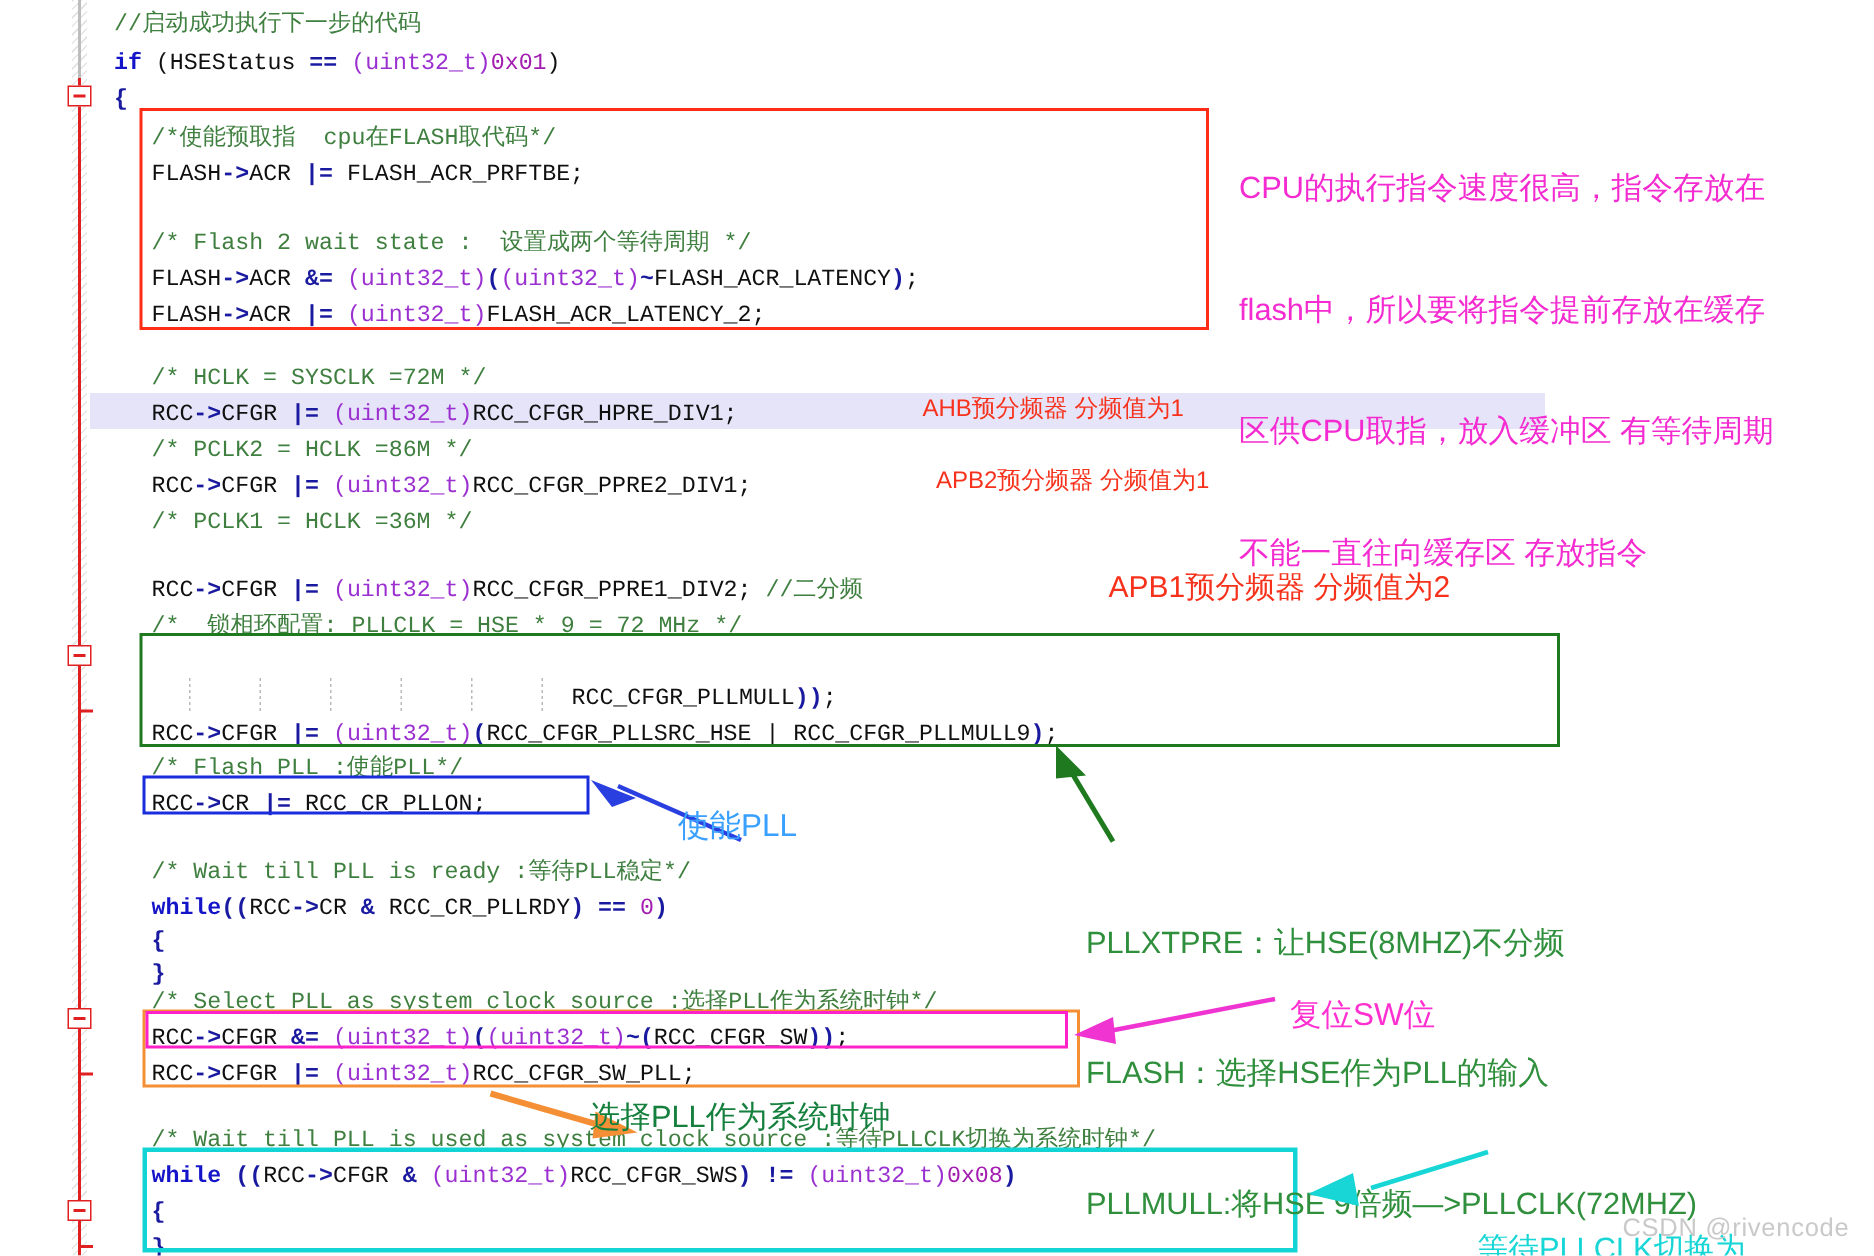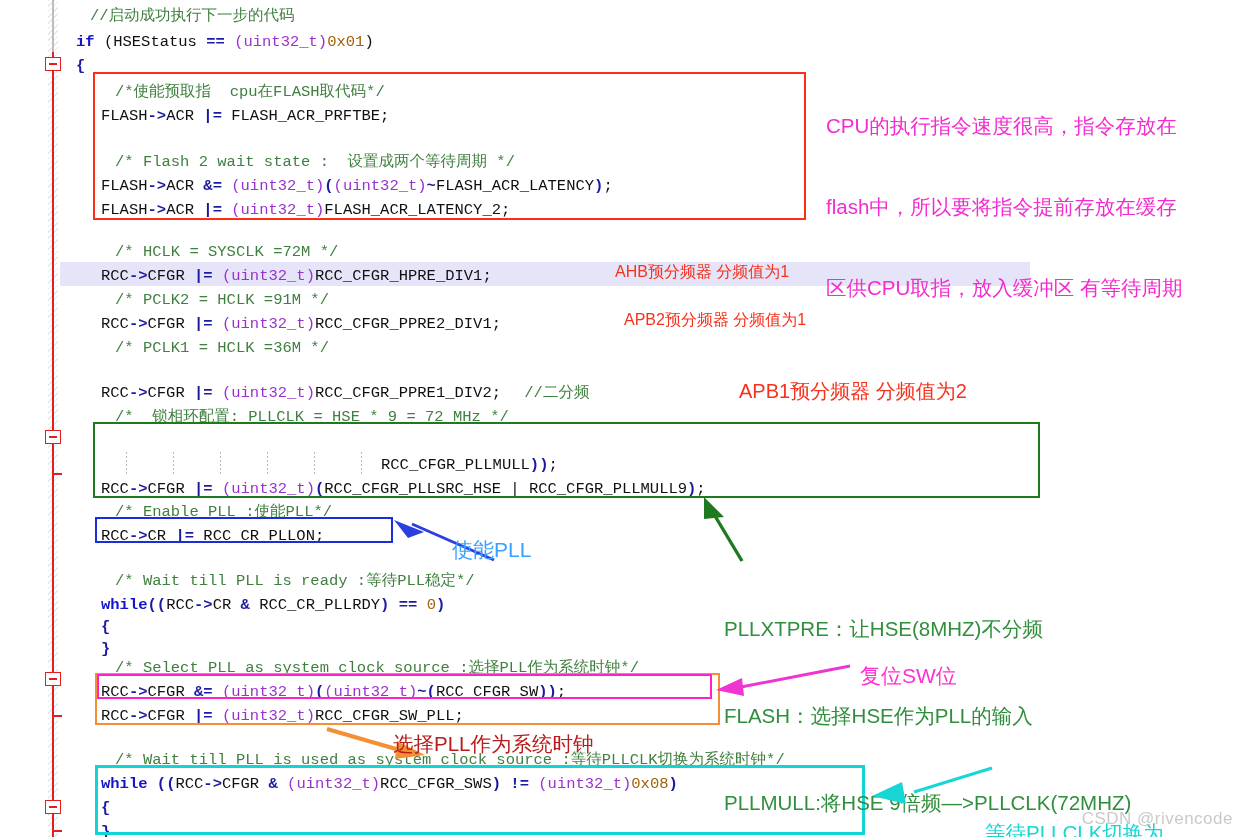--- a/index.html
+++ b/index.html
@@ -39,24 +39,24 @@
     position:absolute;left:0;top:0;width:1249px;height:837px;
     font-family:"Liberation Mono", monospace;
     font-size:15.5px;
     line-height:24.6px;
     white-space:pre;
     color:#101010;
   }
   .line{position:absolute;left:0;height:24.6px;white-space:pre;}
 
   
-  .cmt{color:#3f7f3f;margin-left:14px;}
+  .cmt{color:#3f7f3f;}
   .kw{color:#1414c8;font-weight:bold;}
   .typ{color:#9b30d0;}
-  .num{color:#a16207;}
+  .num{color:#a21caf;}
   .op{color:#1a1aa0;font-weight:bold;}
   .pl{color:#101010;}
 
   
   .hl-row{
     position:absolute;left:60px;width:970px;height:24px;background:#e6e4f8;
   }
 
   
   .box{position:absolute;box-sizing:border-box;background:transparent;pointer-events:none;}
@@ -71,21 +71,21 @@
   .iguide{position:absolute;width:1px;height:24px;
     background-image:repeating-linear-gradient(to bottom,#b9b9b9 0 2px,transparent 2px 4px);}
 
   
   .note{position:absolute;white-space:pre;font-family:"Liberation Sans", sans-serif;}
   .note-magenta{color:#f42bd0;}
   .note-red{color:#f7321c;}
   .note-green{color:#2f8f3c;}
   .note-blue{color:#3aa0ff;}
   .note-pink{color:#ff2fd0;}
-  .note-orange{color:#b91c1c;}
+  .note-orange{color:#15803d;}
   .note-cyan{color:#18d6d6;}
 
   .watermark{
     position:absolute;right:16px;bottom:8px;color:#c9c9c9;font-size:17px;
     font-family:"Liberation Sans", sans-serif;letter-spacing:.5px;
   }
   svg.arrow{position:absolute;overflow:visible;pointer-events:none;}
 </style>
 </head>
 <body>
@@ -115,30 +115,30 @@
 
     <div class="line" style="left:101px;top:80px;"><span class="cmt">/*使能预取指  cpu在FLASH取代码*/</span></div>
     <div class="line" style="left:101px;top:104px;"><span class="pl">FLASH</span><span class="op">-&gt;</span><span class="pl">ACR </span><span class="op">|=</span><span class="pl"> FLASH_ACR_PRFTBE;</span></div>
 
     <div class="line" style="left:101px;top:150px;"><span class="cmt">/* Flash 2 wait state :  设置成两个等待周期 */</span></div>
     <div class="line" style="left:101px;top:174px;"><span class="pl">FLASH</span><span class="op">-&gt;</span><span class="pl">ACR </span><span class="op">&amp;=</span><span class="pl"> </span><span class="typ">(uint32_t)</span><span class="op">(</span><span class="typ">(uint32_t)</span><span class="op">~</span><span class="pl">FLASH_ACR_LATENCY</span><span class="op">)</span><span class="pl">;</span></div>
     <div class="line" style="left:101px;top:198px;"><span class="pl">FLASH</span><span class="op">-&gt;</span><span class="pl">ACR </span><span class="op">|=</span><span class="pl"> </span><span class="typ">(uint32_t)</span><span class="pl">FLASH_ACR_LATENCY_2;</span></div>
 
     <div class="line" style="left:101px;top:240px;"><span class="cmt">/* HCLK = SYSCLK =72M */</span></div>
     <div class="line" style="left:101px;top:264px;"><span class="pl">RCC</span><span class="op">-&gt;</span><span class="pl">CFGR </span><span class="op">|=</span><span class="pl"> </span><span class="typ">(uint32_t)</span><span class="pl">RCC_CFGR_HPRE_DIV1;</span></div>
-    <div class="line" style="left:101px;top:288px;"><span class="cmt">/* PCLK2 = HCLK =91M */</span></div>
+    <div class="line" style="left:101px;top:288px;"><span class="cmt">/* PCLK2 = HCLK =86M */</span></div>
     <div class="line" style="left:101px;top:312px;"><span class="pl">RCC</span><span class="op">-&gt;</span><span class="pl">CFGR </span><span class="op">|=</span><span class="pl"> </span><span class="typ">(uint32_t)</span><span class="pl">RCC_CFGR_PPRE2_DIV1;</span></div>
     <div class="line" style="left:101px;top:336px;"><span class="cmt">/* PCLK1 = HCLK =36M */</span></div>
 
     <div class="line" style="left:101px;top:381px;"><span class="pl">RCC</span><span class="op">-&gt;</span><span class="pl">CFGR </span><span class="op">|=</span><span class="pl"> </span><span class="typ">(uint32_t)</span><span class="pl">RCC_CFGR_PPRE1_DIV2; </span><span class="cmt">//二分频</span></div>
     <div class="line" style="left:101px;top:405px;"><span class="cmt">/*  锁相环配置: PLLCLK = HSE * 9 = 72 MHz */</span></div>
     <div class="line" style="left:381px;top:453px;"><span class="pl">RCC_CFGR_PLLMULL</span><span class="op">))</span><span class="pl">;</span></div>
     <div class="line" style="left:101px;top:477px;"><span class="pl">RCC</span><span class="op">-&gt;</span><span class="pl">CFGR </span><span class="op">|=</span><span class="pl"> </span><span class="typ">(uint32_t)</span><span class="op">(</span><span class="pl">RCC_CFGR_PLLSRC_HSE | RCC_CFGR_PLLMULL9</span><span class="op">)</span><span class="pl">;</span></div>
 
-    <div class="line" style="left:101px;top:500px;"><span class="cmt">/* Enable PLL :使能PLL*/</span></div>
+    <div class="line" style="left:101px;top:500px;"><span class="cmt">/* Flash PLL :使能PLL*/</span></div>
     <div class="line" style="left:101px;top:524px;"><span class="pl">RCC</span><span class="op">-&gt;</span><span class="pl">CR </span><span class="op">|=</span><span class="pl"> RCC_CR_PLLON;</span></div>
 
     <div class="line" style="left:101px;top:569px;"><span class="cmt">/* Wait till PLL is ready :等待PLL稳定*/</span></div>
     <div class="line" style="left:101px;top:593px;"><span class="kw">while</span><span class="op">((</span><span class="pl">RCC</span><span class="op">-&gt;</span><span class="pl">CR </span><span class="op">&amp;</span><span class="pl"> RCC_CR_PLLRDY</span><span class="op">)</span><span class="pl"> </span><span class="op">==</span><span class="pl"> </span><span class="num">0</span><span class="op">)</span></div>
     <div class="line" style="left:101px;top:615px;"><span class="op">{</span></div>
     <div class="line" style="left:101px;top:637px;"><span class="op">}</span></div>
 
     <div class="line" style="left:101px;top:656px;"><span class="cmt">/* Select PLL as system clock source :选择PLL作为系统时钟*/</span></div>
     <div class="line" style="left:101px;top:680px;"><span class="pl">RCC</span><span class="op">-&gt;</span><span class="pl">CFGR </span><span class="op">&amp;=</span><span class="pl"> </span><span class="typ">(uint32_t)</span><span class="op">(</span><span class="typ">(uint32_t)</span><span class="op">~(</span><span class="pl">RCC_CFGR_SW</span><span class="op">))</span><span class="pl">;</span></div>
     <div class="line" style="left:101px;top:704px;"><span class="pl">RCC</span><span class="op">-&gt;</span><span class="pl">CFGR </span><span class="op">|=</span><span class="pl"> </span><span class="typ">(uint32_t)</span><span class="pl">RCC_CFGR_SW_PLL;</span></div>
@@ -160,20 +160,21 @@
   <div class="box box-green" style="left:93px;top:422px;width:947px;height:76px;"></div>
   <div class="box box-blue" style="left:95px;top:517px;width:298px;height:26px;"></div>
   <div class="box box-orange" style="left:95px;top:673px;width:625px;height:52px;"></div>
   <div class="box box-magenta" style="left:97px;top:674px;width:615px;height:25px;"></div>
   <div class="box box-cyan" style="left:95px;top:765px;width:770px;height:70px;"></div>
 
   <div class="note note-magenta" style="left:826px;top:58px;font-size:20.5px;line-height:27px;">
     <div>CPU的执行指令速度很高，指令存放在</div>
     <div>flash中，所以要将指令提前存放在缓存</div>
     <div>区供CPU取指，放入缓冲区 有等待周期</div>
+    <div>不能一直往向缓存区 存放指令</div>
   </div>
 
   <div class="note note-red" style="left:615px;top:262px;font-size:16px;">AHB预分频器 分频值为1</div>
 
   <div class="note note-red" style="left:624px;top:310px;font-size:16px;">APB2预分频器 分频值为1</div>
 
   <div class="note note-red" style="left:739px;top:378px;font-size:20px;">APB1预分频器 分频值为2</div>
 
   <svg class="arrow" style="left:390px;top:516px;width:120px;height:50px;" viewBox="0 0 120 50">
     <path d="M22,8 L104,44" stroke="#2a3fe0" stroke-width="3" fill="none"></path>

